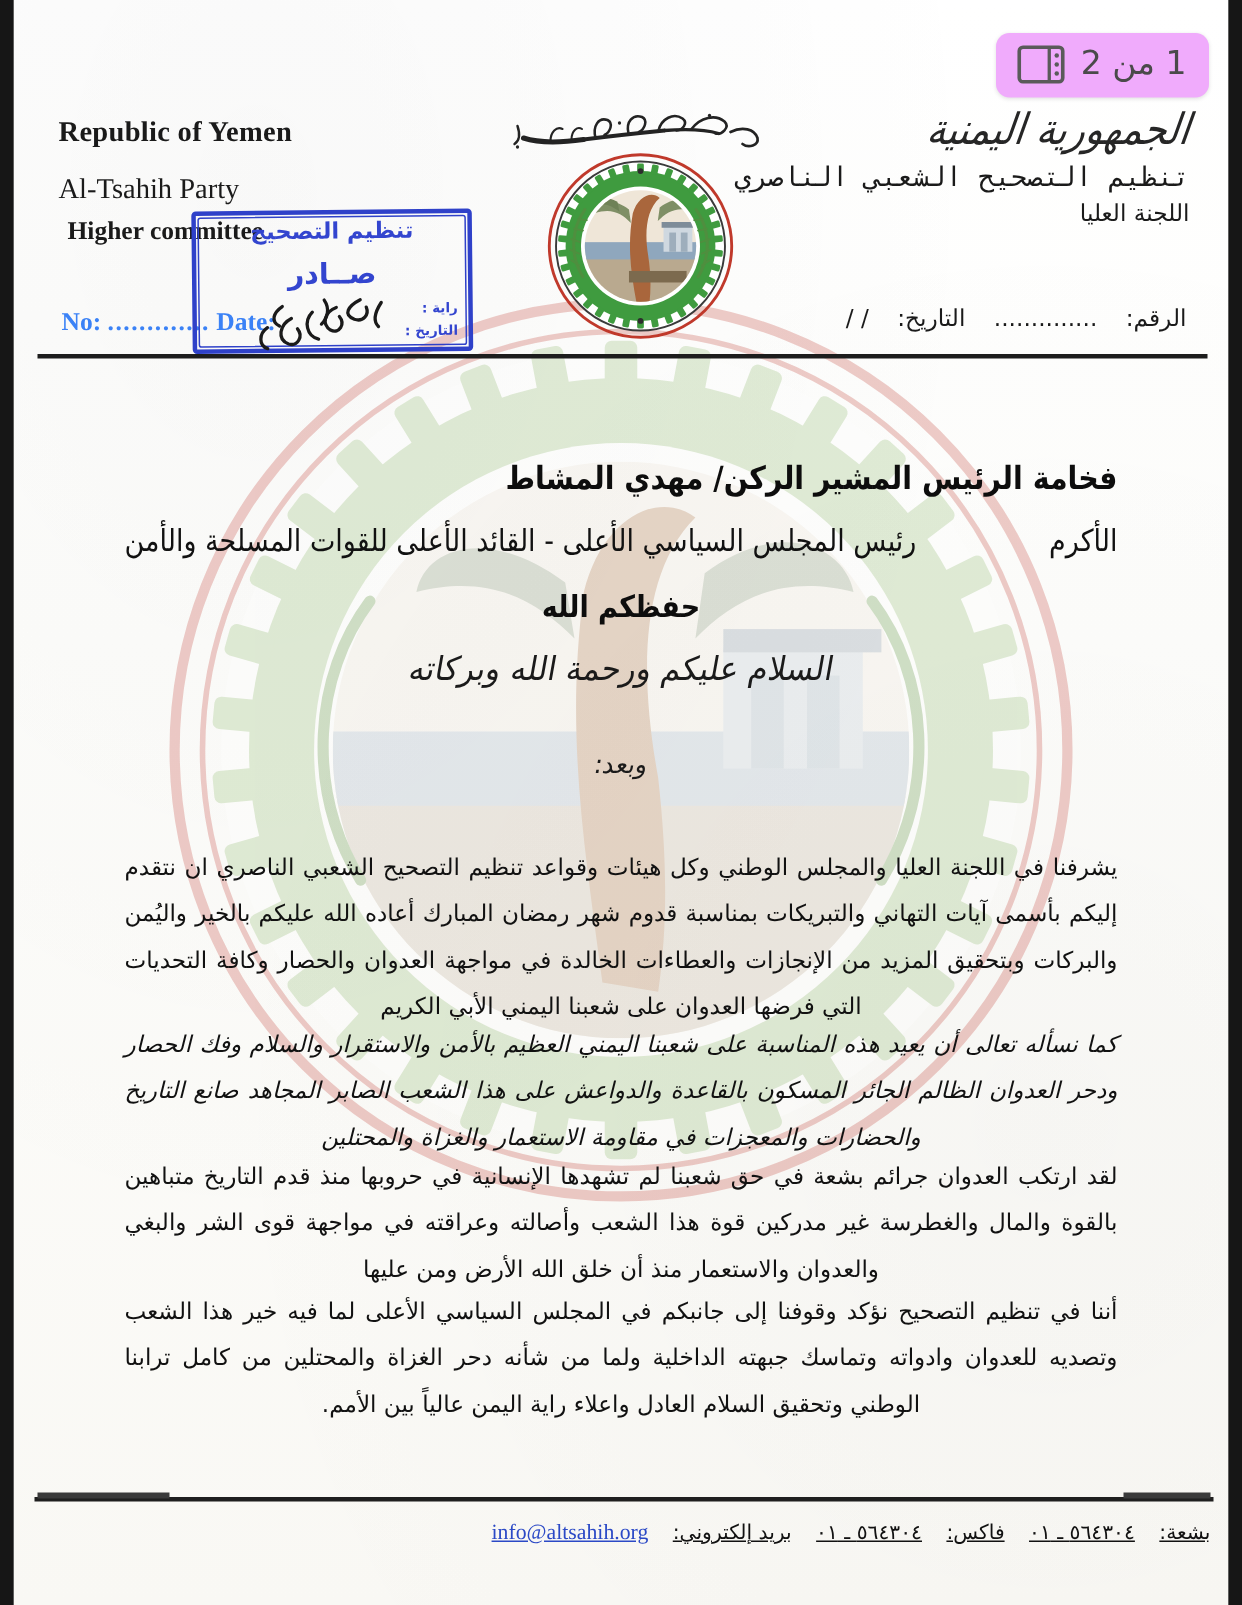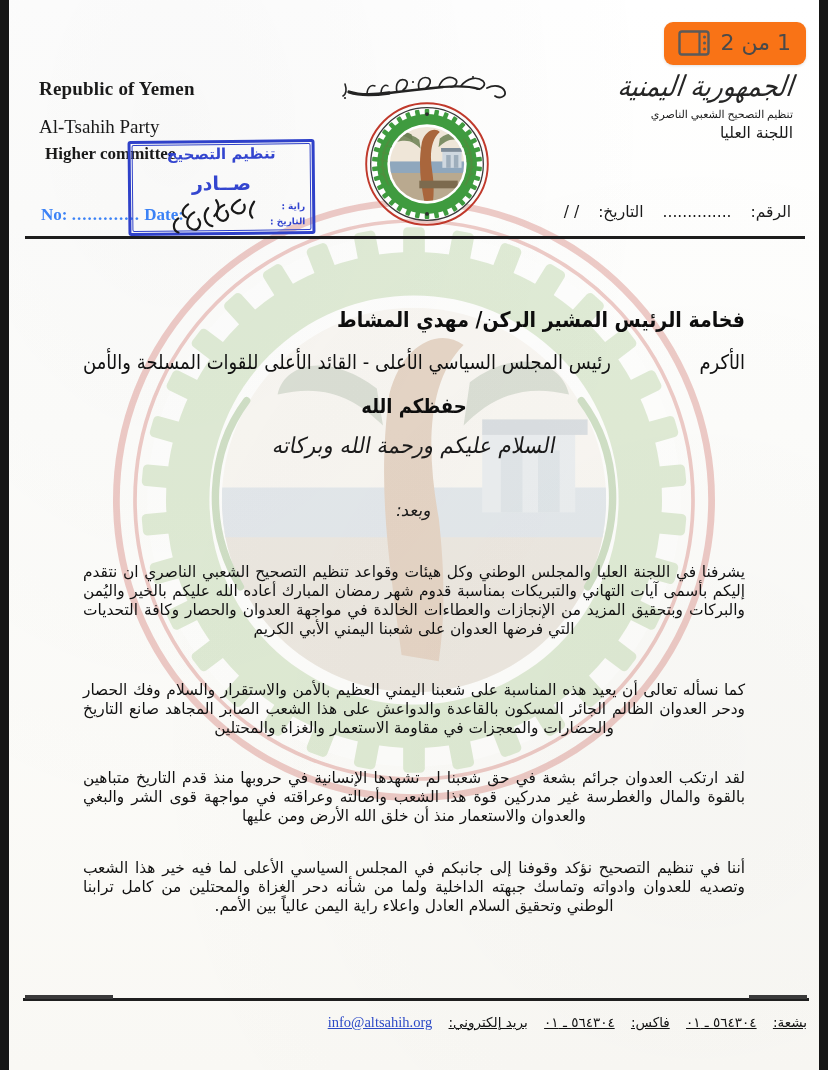--- a/index.html
+++ b/index.html
@@ -123,22 +123,22 @@
     font-size: 25px;
     font-style: italic;
     letter-spacing: -1px;
     color: #262626;
     transform: skewX(-8deg) scaleY(1.15);
     transform-origin: right center;
     margin-bottom: 6px;
     white-space: nowrap;
   }
   .hdr-ar .org {
-    font-family: Liberation Serif, serif;
-    font-size: 11px;
+    font-family: Liberation Mono, monospace;
+    font-size: 18px;
     margin-top: 7px;
     white-space: nowrap;
     text-align: right;
   }
   .hdr-ar .sub {
     font-family: "DejaVu Sans", sans-serif;
     font-size: 15.5px;
     margin-top: 3px;
     white-space: nowrap;
   }
@@ -316,25 +316,25 @@
   }
 
   
   .para {
     position: absolute;
     left: 74px;
     right: 74px;
     text-align: justify;
     text-align-last: center;
     font-size: 15.4px;
-    line-height: 19px;
+    line-height: 31px;
     color: #111;
   }
   #para1 { top: 310px; }
-  #para2 { top: 428px; }
+  #para2 { top: 428px; font-style: italic; }
   #para3 { top: 516px; }
   #para4 { top: 606px; }
 
   
   #footer {
     position: absolute;
     left: 0; right: 0;
     bottom: 14px;
     height: 58px;
   }
@@ -389,21 +389,21 @@
     font-family: "Liberation Serif", serif;
     font-size: 14.5px;
   }
 
   
   #page-indicator {
     position: absolute;
     right: 22px;
     top: 22px;
     z-index: 40;
-    background: #f97316;
+    background: #f0abfc;
     border-radius: 9px;
     padding: 8px 15px 9px 14px;
     display: flex;
     align-items: center;
     gap: 10px;
     box-shadow: 0 1px 3px rgba(0,0,0,0.12);
   }
   #page-indicator .label {
     direction: rtl;
     font-family: "DejaVu Sans", sans-serif;

